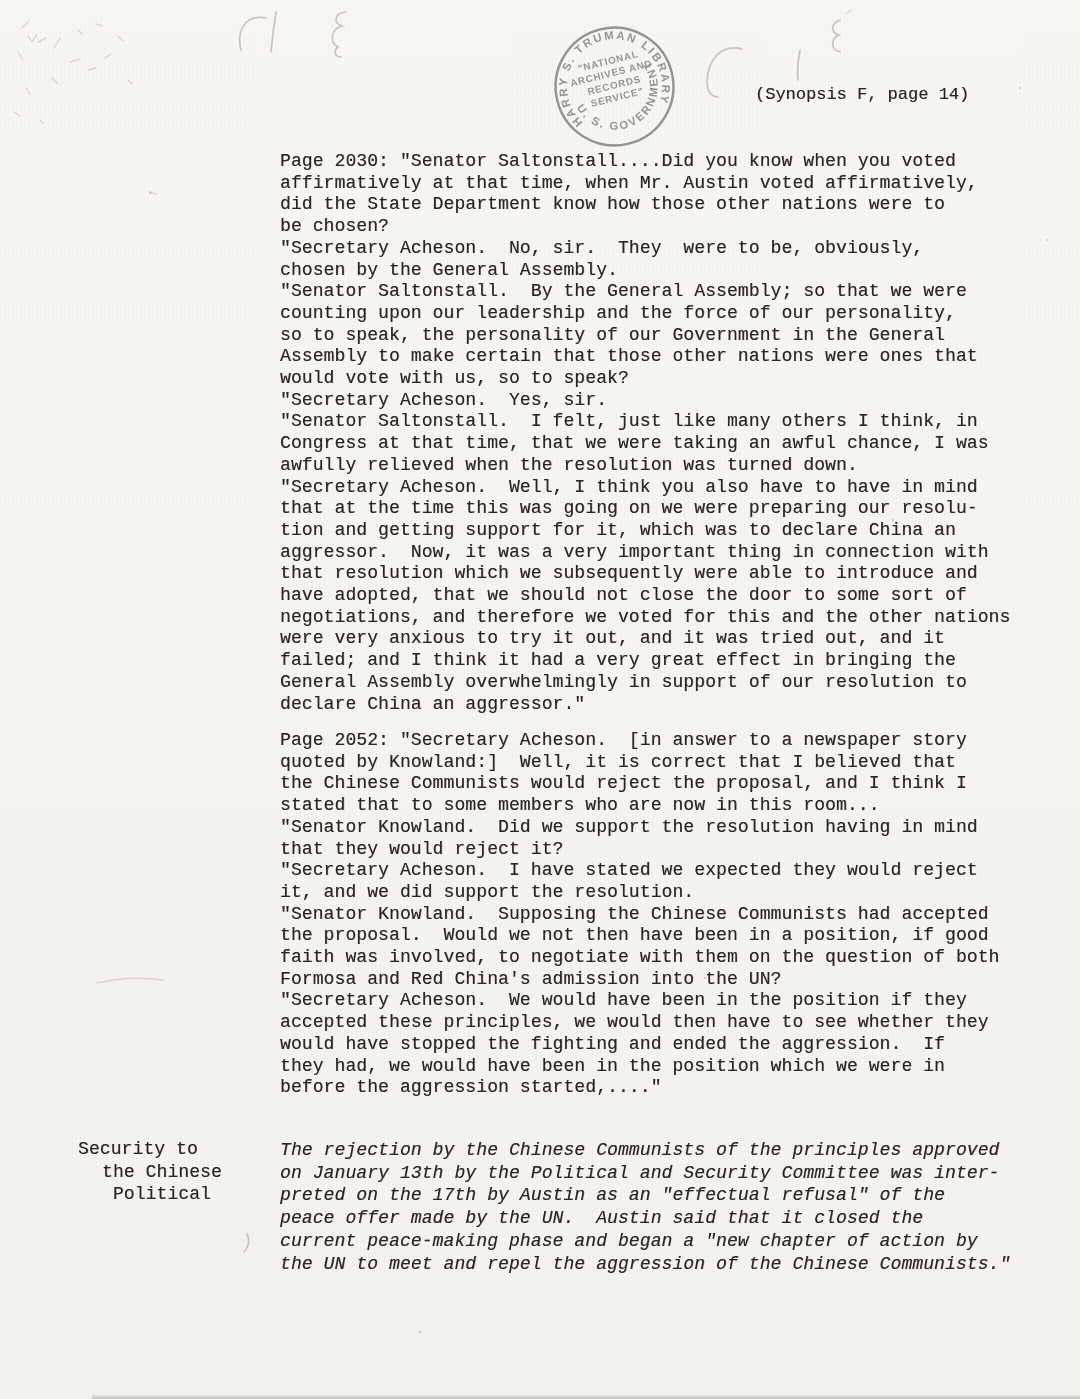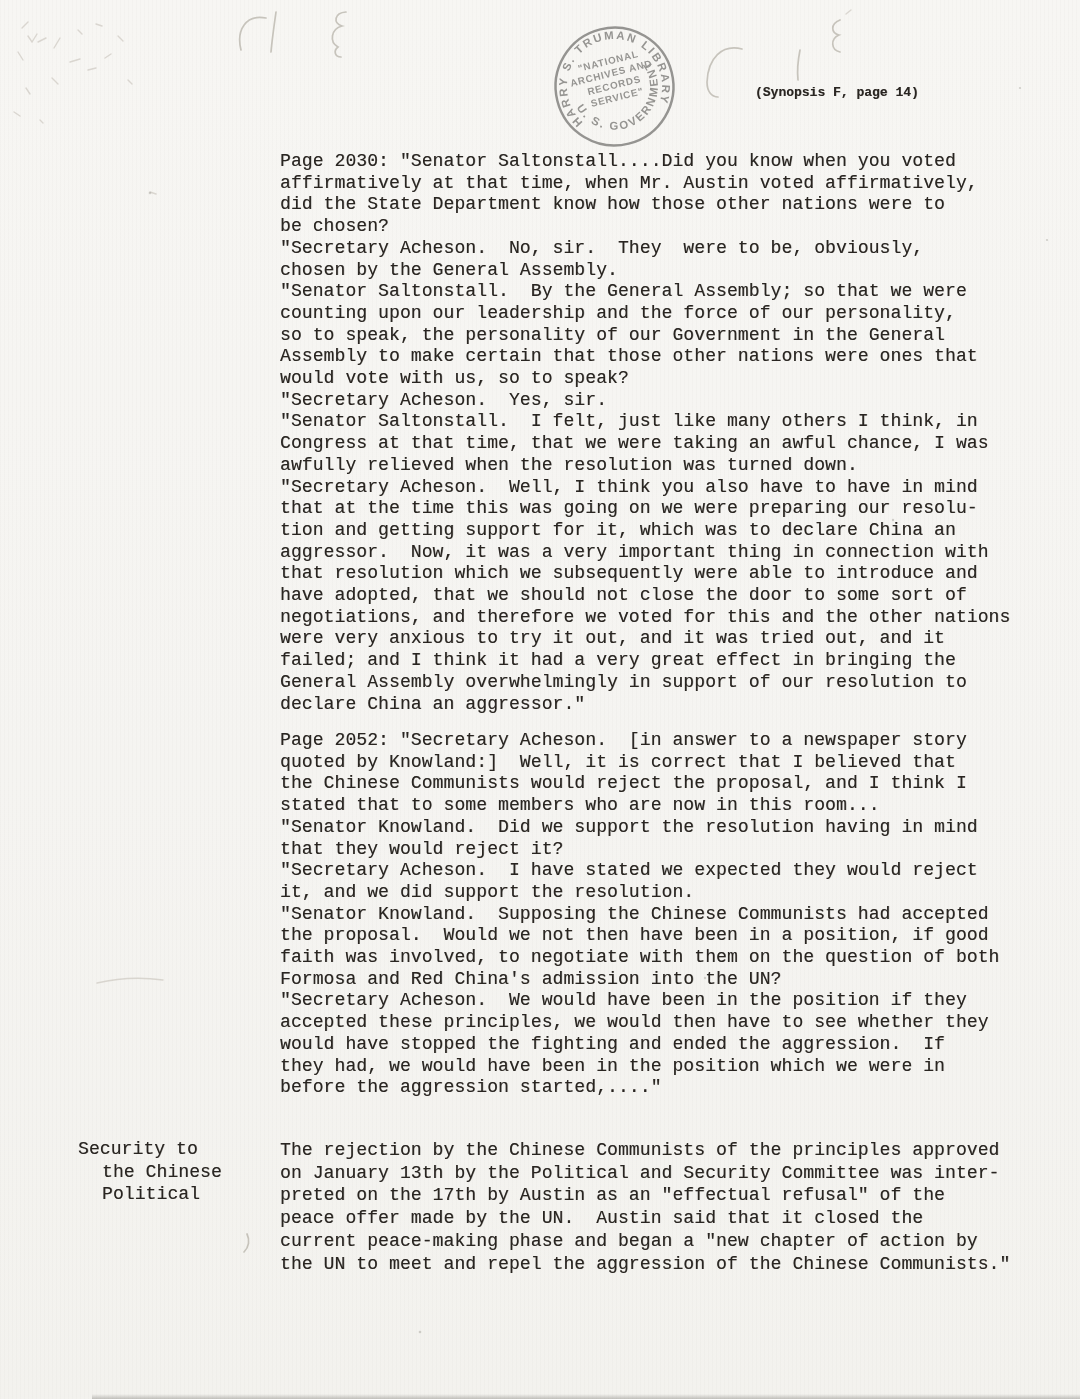--- a/index.html
+++ b/index.html
@@ -14,26 +14,25 @@
     background:repeating-linear-gradient(90deg, rgba(70,64,54,0.018) 0 1px, transparent 1px 4px);
   }
   .typed-block{
     position:absolute;font-size:18px;line-height:21.7px;white-space:pre;
     letter-spacing:0.1px;
     text-shadow:0.4px 0.4px 0.6px rgba(41,37,33,0.45);
   }
   .p2030{left:280px;top:151px;}
   .p2052{left:280px;top:730px;}
   .side-label{left:78px;top:1138px;line-height:22.7px;}
-  .side-label .typed-line + .typed-line{padding-left:24px;}
-  .reactions{left:280px;top:1139px;line-height:22.7px;}
+  .side-label .typed-line + .typed-line{padding-left:24px;text-align:center;}
+  .reactions{left:280px;top:1139px;line-height:22.7px;font-style:italic;}
   .synopsis-note{
-    position:absolute;left:755px;top:85px;font-size:13px;white-space:pre;
+    position:absolute;left:755px;top:85px;font-size:17px;white-space:pre;
     text-shadow:0.4px 0.4px 0.6px rgba(41,37,33,0.45);
-    font-weight:bold;
   }
   .stamp{position:absolute;left:537px;top:9px;opacity:0.93;}
   .stamp svg text{fill:#8e8d8a;font-family:"Liberation Sans",sans-serif;font-weight:bold;}
   .stamp .stamp-arc{font-size:11px;letter-spacing:2px;}
   .stamp .stamp-center{font-size:9.5px;letter-spacing:0.8px;}
   .stamp circle{fill:none;stroke:#8e8d8a;stroke-width:2.4;}
   .pencil-layer{position:absolute;left:0;top:0;pointer-events:none;}
   .pencil{stroke:#b7b3aa;stroke-width:1.7;fill:none;stroke-linecap:round;opacity:0.75;}
   .pencil-faint{stroke:#c6c2b9;stroke-width:1.4;fill:none;stroke-linecap:round;opacity:0.6;}
   .speck{fill:#aaa79f;opacity:0.5;}

